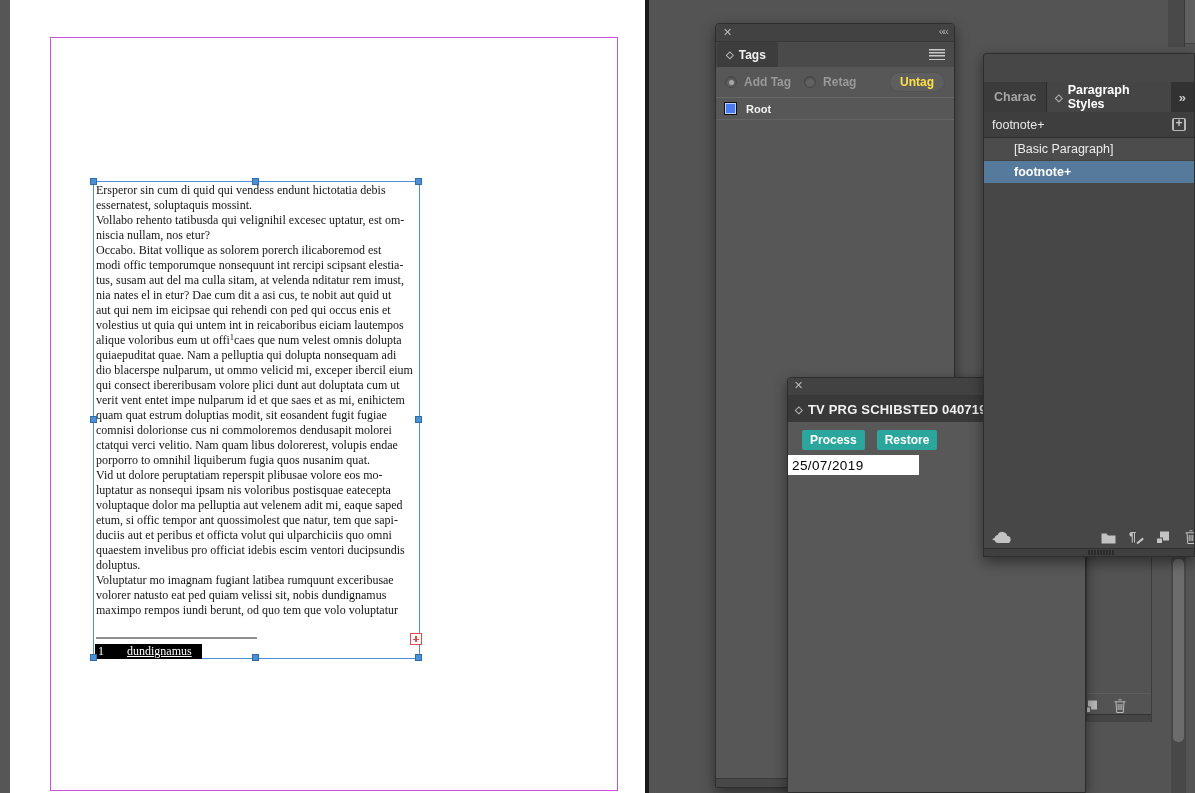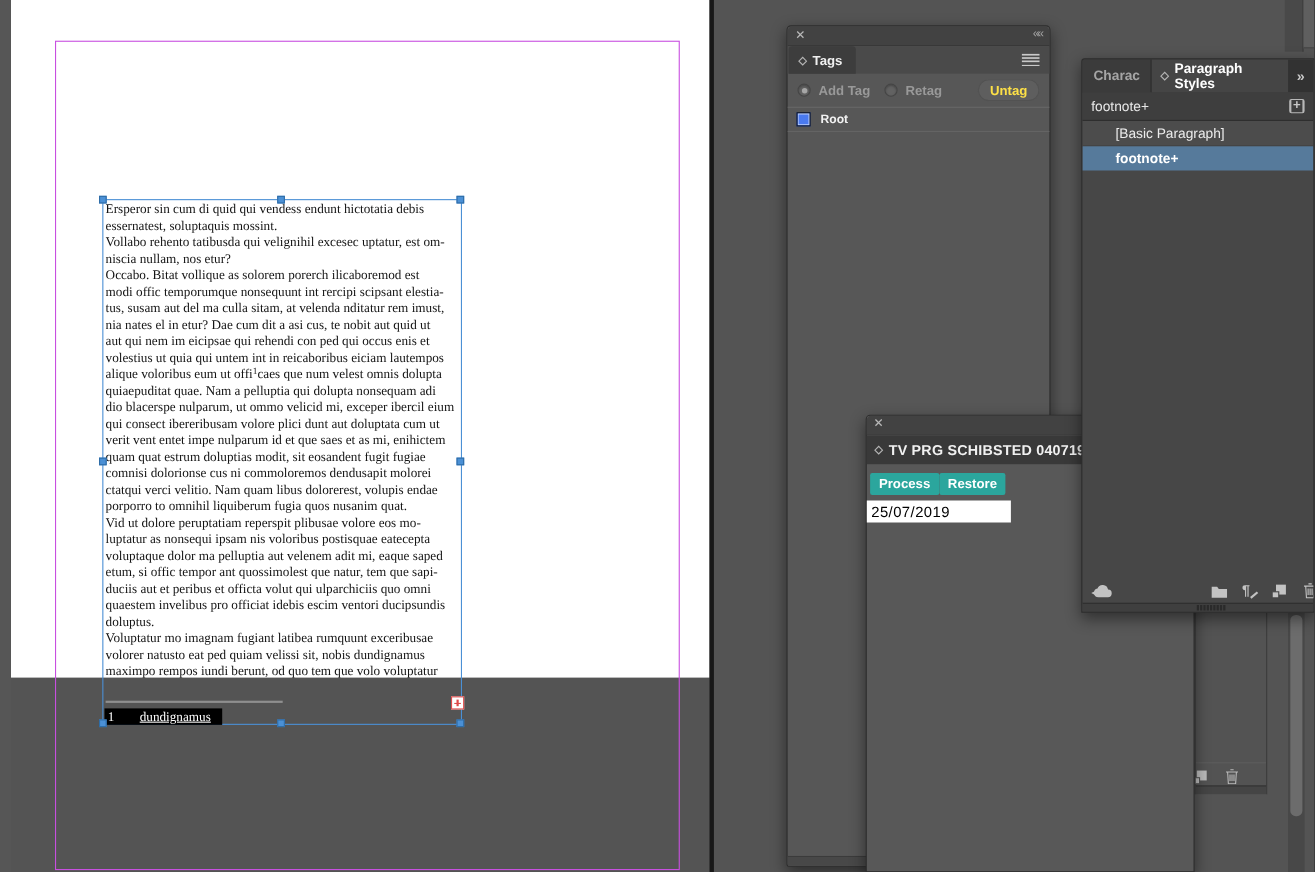--- a/index.html
+++ b/index.html
@@ -1,20 +1,20 @@
 <!DOCTYPE html>
 <html><head>
 <meta charset="utf-8">
 <style>
   html,body{margin:0;padding:0;background:#2b2b2b;}
   .app{position:relative;width:1195px;height:793px;overflow:hidden;background:#545454;
        font-family:"Liberation Sans",sans-serif;-webkit-font-smoothing:antialiased;}
   
   .left-strip{position:absolute;left:0;top:0;width:10px;height:793px;background:#565656;}
-  .page{position:absolute;left:10px;top:0;width:635px;height:616px;background:#ffffff;}
+  .page{position:absolute;left:10px;top:0;width:635px;height:793px;background:#ffffff;}
   .canvas-divider{position:absolute;left:645px;top:0;width:4px;height:793px;background:#181818;}
   .margin-guide{position:absolute;left:40px;top:37px;width:566px;height:752px;
                 border:1px solid var(--margin-magenta);}
   .text-frame{position:absolute;left:83px;top:181px;width:327px;height:478px;box-sizing:border-box;
               border:1px solid var(--frame-blue);}
   #text-lines{position:absolute;left:2px;top:1px;width:322px;color:#141414;
               font-family:"Liberation Serif",serif;font-size:12px;}
   .tline{height:15px;line-height:15px;white-space:nowrap;overflow:hidden;}
   sup.fnref{font-size:8.5px;line-height:0;vertical-align:4px;}
   .footnote-rule{position:absolute;left:2px;top:455px;width:161px;height:2px;background:#8f8f8f;}
@@ -63,30 +63,30 @@
            border-bottom:1px solid #646464;color:#f2f2f2;font-size:11px;font-weight:bold;}
   .tag-swatch{width:11px;height:11px;background:var(--tag-blue);border:1px solid #101010;
               box-shadow:inset 0 0 0 1px rgba(255,255,255,.65);}
   .tags-body{flex:1;}
   .tags-footer{height:8px;background:#484848;border-top:1px solid #3a3a3a;border-radius:0 0 2px 2px;}
   
   .tvprg-panel{left:787px;top:377px;width:299px;height:416px;background:#585858;z-index:6;
                border-radius:4px 4px 0 0;}
   .tv-title{height:26px;background:#393939;display:flex;align-items:center;padding-left:7px;
             color:#f1f1f1;font-size:13px;font-weight:bold;letter-spacing:.2px;}
-  .tv-buttons{display:flex;gap:0;margin:8px 0 0 3px;}
+  .tv-buttons{display:flex;gap:12px;margin:8px 0 0 14px;}
   .teal-btn{background:var(--accent-teal);color:#fff;font-size:12px;font-weight:bold;
             padding:3px 8px;border-radius:2px;border:none;}
   .date-input{display:block;margin-top:5px;width:131px;height:20px;border:none;background:#fff;
               color:#000;font-family:"Liberation Sans",sans-serif;font-size:13.5px;
               letter-spacing:.4px;padding:0 0 0 4px;box-sizing:border-box;}
   
   .ps-panel{left:983px;top:53px;width:212px;height:504px;background:#474747;z-index:7;
             border-radius:3px 0 0 0;display:flex;flex-direction:column;overflow:hidden;}
-  .ps-tabbar{height:30px;background:#323232;display:flex;align-items:stretch;flex:0 0 auto;}
+  .ps-tabbar{height:30px;background:#323232;display:flex;align-items:stretch;flex:0 0 auto;margin-top:28px;}
   .ps-tab{display:flex;align-items:center;font-size:12.5px;font-weight:bold;}
   .ps-tab.inactive{background:#3b3b3b;color:#a5a5a5;width:57px;overflow:hidden;
                    padding-left:10px;border-right:1px solid #2a2a2a;white-space:nowrap;}
   .ps-tab.active{background:#454545;color:#ffffff;padding:0 11px 0 8px;}
   .ps-expand{display:flex;align-items:center;padding:0 8px;color:#c9c9c9;font-size:13px;font-weight:bold;}
   .ps-inputrow{height:25px;background:#3e3e3e;border-bottom:1px solid #2e2e2e;flex:0 0 auto;
                display:flex;align-items:center;padding:0 8px;color:#e8e8e8;font-size:12.5px;}
   .plus-box{width:14px;height:13px;border:1px solid #b8b8b8;border-left-width:2px;border-right-width:2px;
             border-radius:2px;position:relative;box-sizing:border-box;}
   .plus-box::before{content:"+";position:absolute;left:0;right:0;top:-3px;text-align:center;

